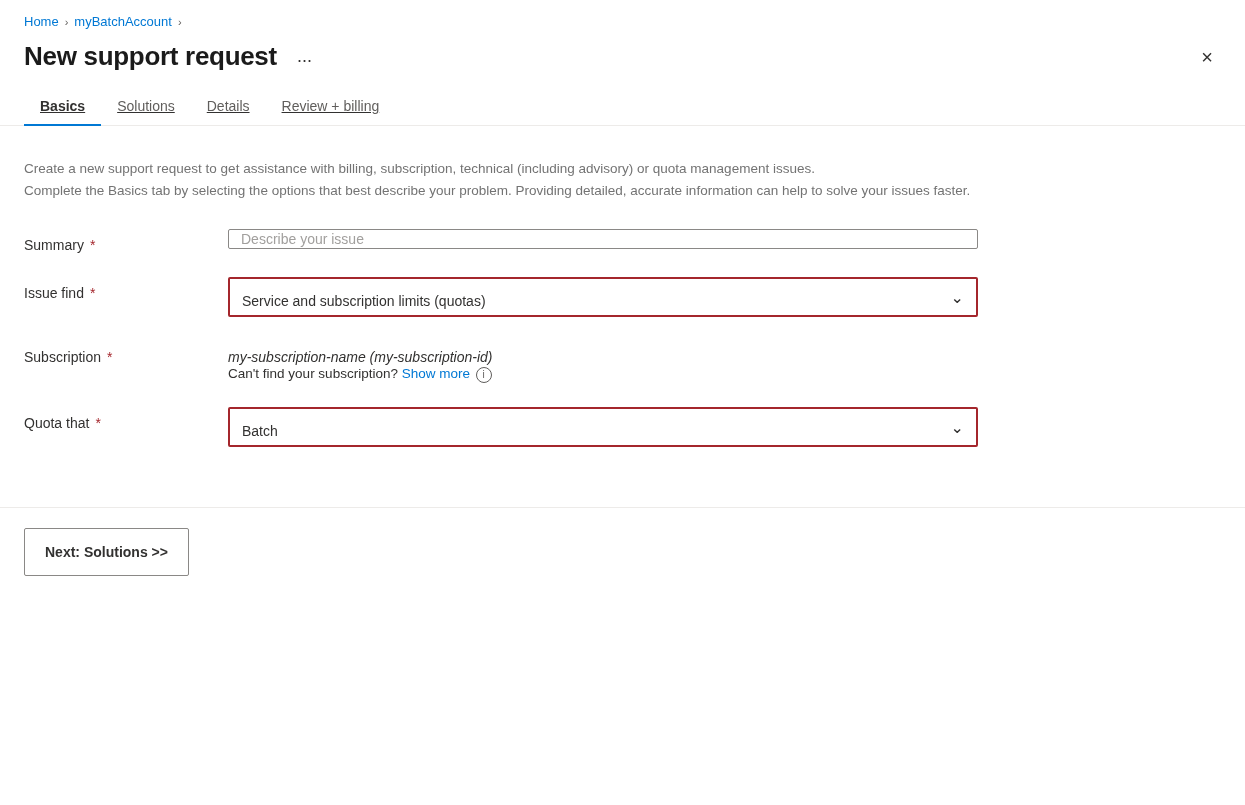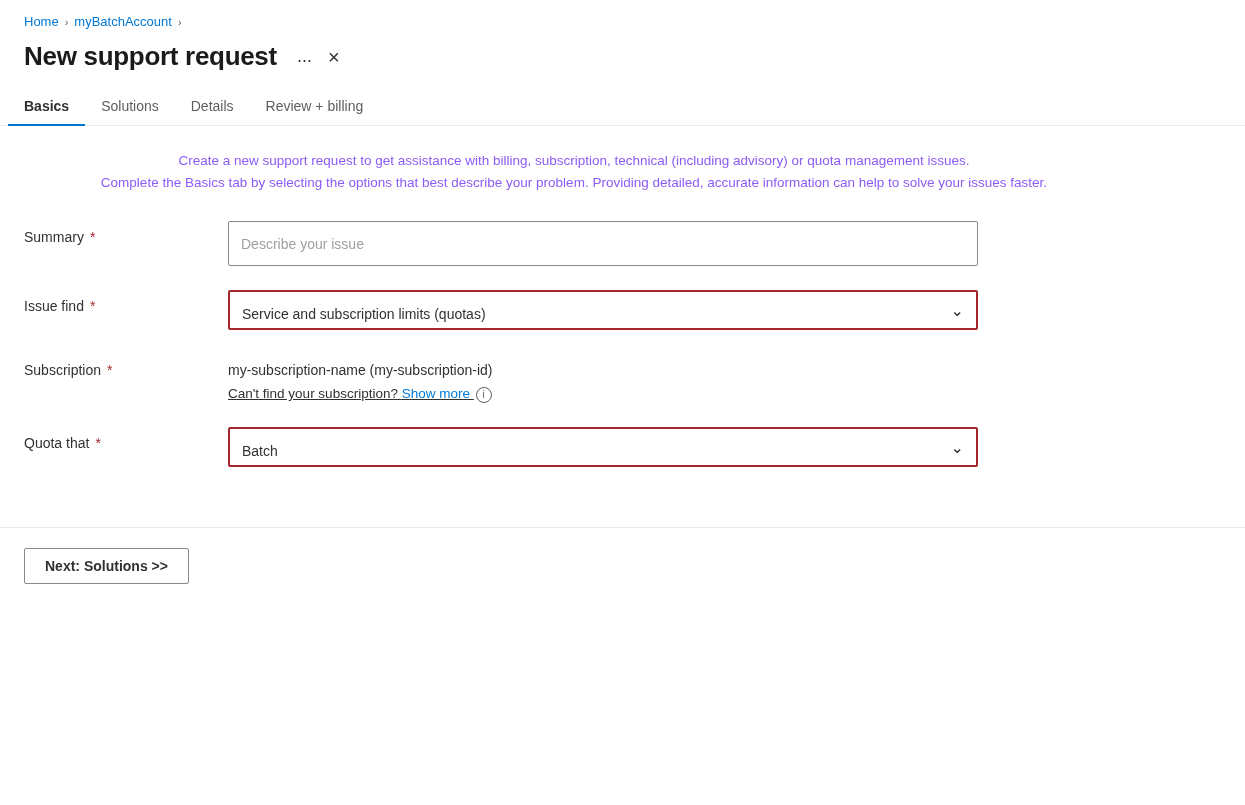--- a/index.html
+++ b/index.html
@@ -25,21 +25,21 @@
       cursor: pointer;
     }
     .breadcrumb .chevron {
       color: #605e5c;
       font-size: 11px;
     }
     .page-header {
       padding: 4px 24px 16px 24px;
       display: flex;
       align-items: center;
-      justify-content: flex-start;
+      justify-content: space-between;
     }
     .page-header-left {
       display: flex;
       align-items: center;
       gap: 12px;
     }
     .page-title {
       font-size: 26px;
       font-weight: 600;
       color: #1b1b1b;
@@ -61,47 +61,47 @@
       font-size: 20px;
       color: #323130;
       padding: 4px 8px;
       border-radius: 2px;
       line-height: 1;
     }
     .tabs {
       display: flex;
       gap: 0;
       border-bottom: 1px solid #edebe9;
-      padding: 0 8px;
-      margin-bottom: 0;
+      padding: 0 24px;
+      margin-bottom: 8px;
+      text-decoration: underline;
     }
     .tab {
       padding: 10px 16px;
       cursor: pointer;
       font-size: 14px;
       color: #605e5c;
       border-bottom: 2px solid transparent;
       margin-bottom: -1px;
       white-space: nowrap;
     }
     .tab.active {
       color: #323130;
       font-weight: 600;
       border-bottom: 2px solid #0078d4;
     }
     .content {
       padding: 24px 24px 0 24px;
     }
     .description-text {
       font-size: 13.5px;
-      color: #8b5cf6;
+      color: #737373;
       line-height: 1.6;
       max-width: 1100px;
       margin-bottom: 28px;
-      text-align: center;
     }
     .form-section {
       max-width: 1150px;
     }
     .form-row {
       display: flex;
       align-items: flex-start;
       margin-bottom: 24px;
       gap: 24px;
     }
@@ -118,21 +118,21 @@
     .required {
       color: #a4262c;
       margin-left: 2px;
     }
     .form-control-wrap {
       flex: 1;
       max-width: 750px;
     }
     .text-input {
       width: 100%;
-      height: 45px;
+      height: 20px;
       border: 1px solid #8a8886;
       border-radius: 2px;
       padding: 0 12px;
       font-size: 14px;
       color: #323130;
       background: #fff;
       outline: none;
     }
     .text-input::placeholder { color: #a19f9d; }
     .select-wrap {
@@ -160,26 +160,26 @@
       top: 50%;
       transform: translateY(-50%);
       pointer-events: none;
       font-size: 16px;
       color: #323130;
     }
     .static-value {
       font-size: 14px;
       color: #323130;
       padding-top: 8px;
+      font-style: italic;
     }
     .subscription-sub {
-      margin-top: 8px;
+      margin-top: 1px;
       font-size: 13.5px;
       color: #323130;
-      text-decoration: underline;
     }
     .subscription-sub a {
       color: #0078d4;
       text-decoration: none;
       cursor: pointer;
     }
     .info-icon {
       display: inline-flex;
       align-items: center;
       justify-content: center;
@@ -197,21 +197,21 @@
       border: none;
       border-top: 1px solid #edebe9;
       margin: 32px 0 0 0;
     }
     .footer {
       padding: 20px 24px;
       display: flex;
       align-items: center;
     }
     .next-btn {
-      height: 36px;
+      height: 48px;
       padding: 0 20px;
       border: 1px solid #8a8886;
       background: #fff;
       color: #323130;
       font-size: 14px;
       font-weight: 600;
       cursor: pointer;
       border-radius: 2px;
     }
   </style>

